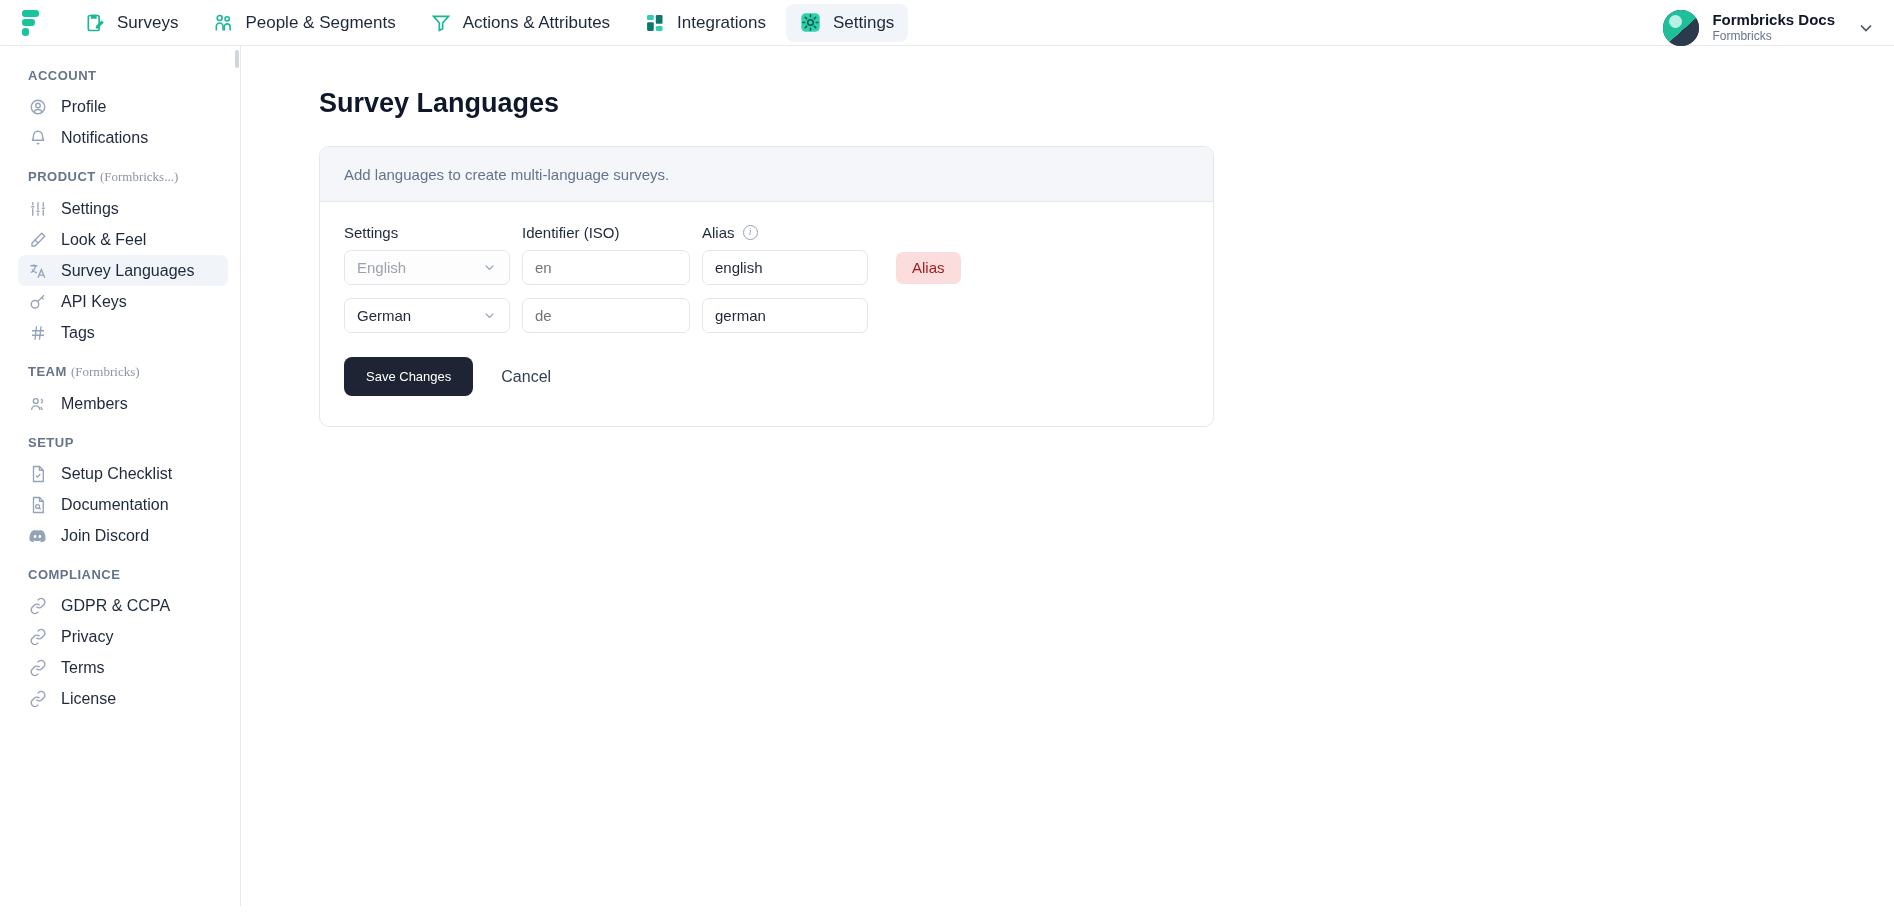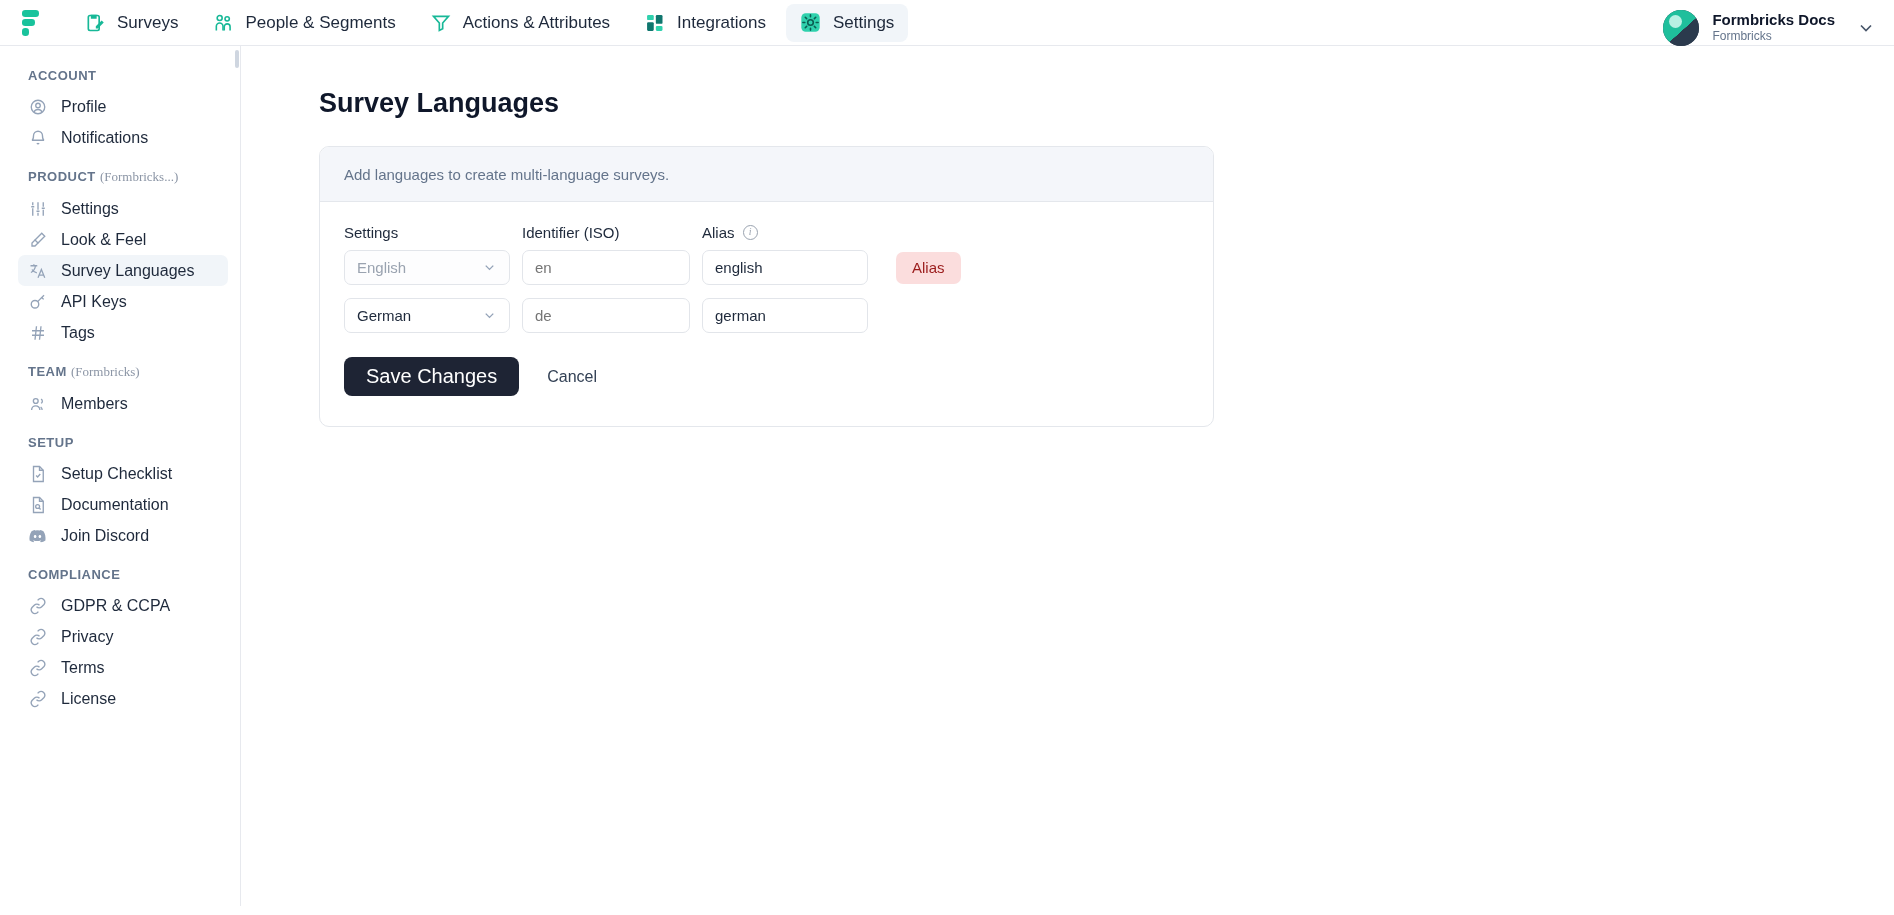--- a/index.html
+++ b/index.html
@@ -131,21 +131,21 @@
     border: none; border-radius: 7px;
     height: 32px; padding: 0 16px;
     font-size: 15px; font-family: inherit; cursor: pointer;
   }
 
   .actions { display: flex; align-items: center; gap: 28px; margin-top: 24px; }
   .btn-save {
     background: #1e2434; color: #ffffff;
     border: none; border-radius: 8px;
     height: 39px; padding: 0 22px;
-    font-size: 20px; font-family: inherit; cursor: pointer;
+    font-size: 13px; font-family: inherit; cursor: pointer;
   }
   .btn-cancel {
     background: none; border: none; color: #334155;
     font-size: 16px; font-family: inherit; cursor: pointer; padding: 0;
   }
   .info-i {
     width: 15px; height: 15px; border-radius: 50%;
     border: 1.4px solid #9aa3b0; color: #9aa3b0;
     font-size: 10px; line-height: 12px; text-align: center;
     display: inline-block; font-style: italic; font-family: "Liberation Serif", serif;

